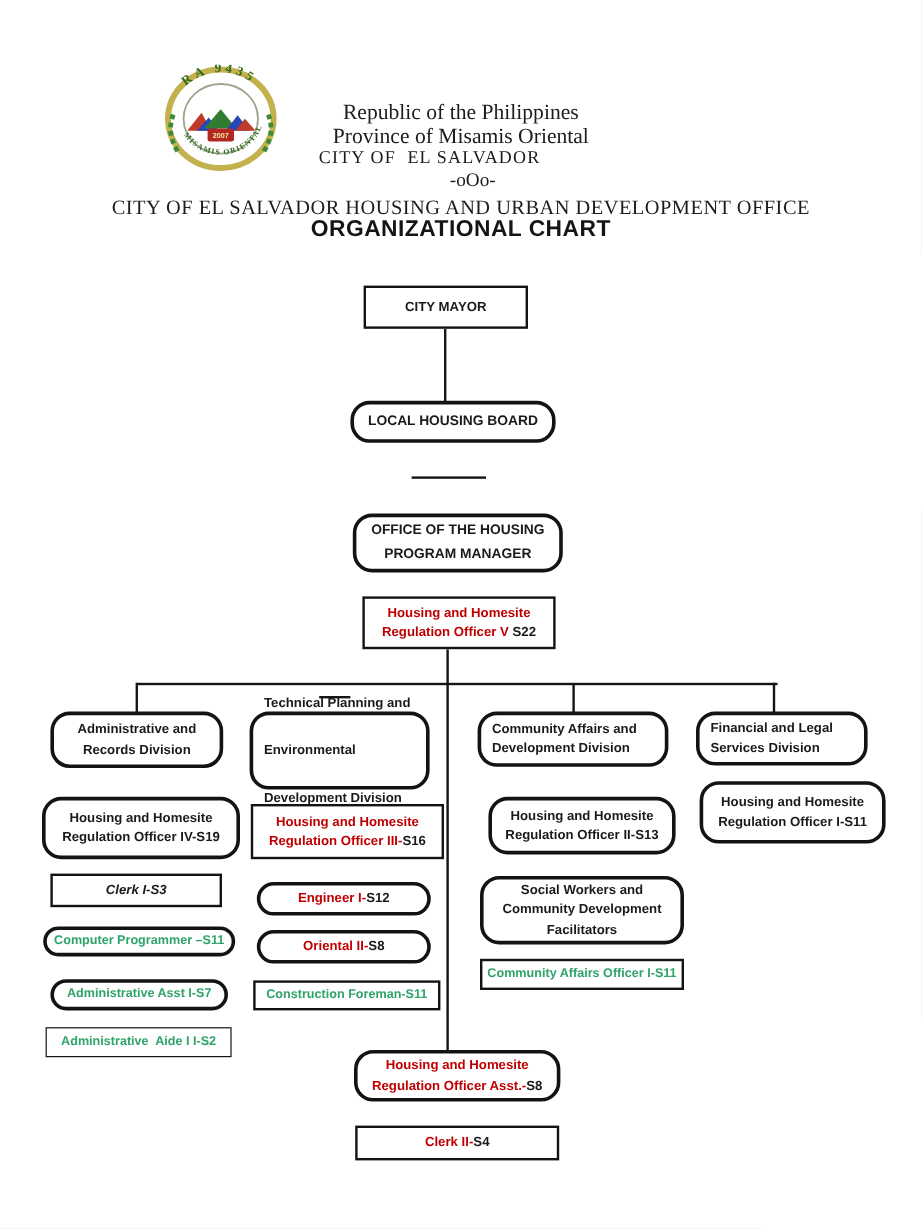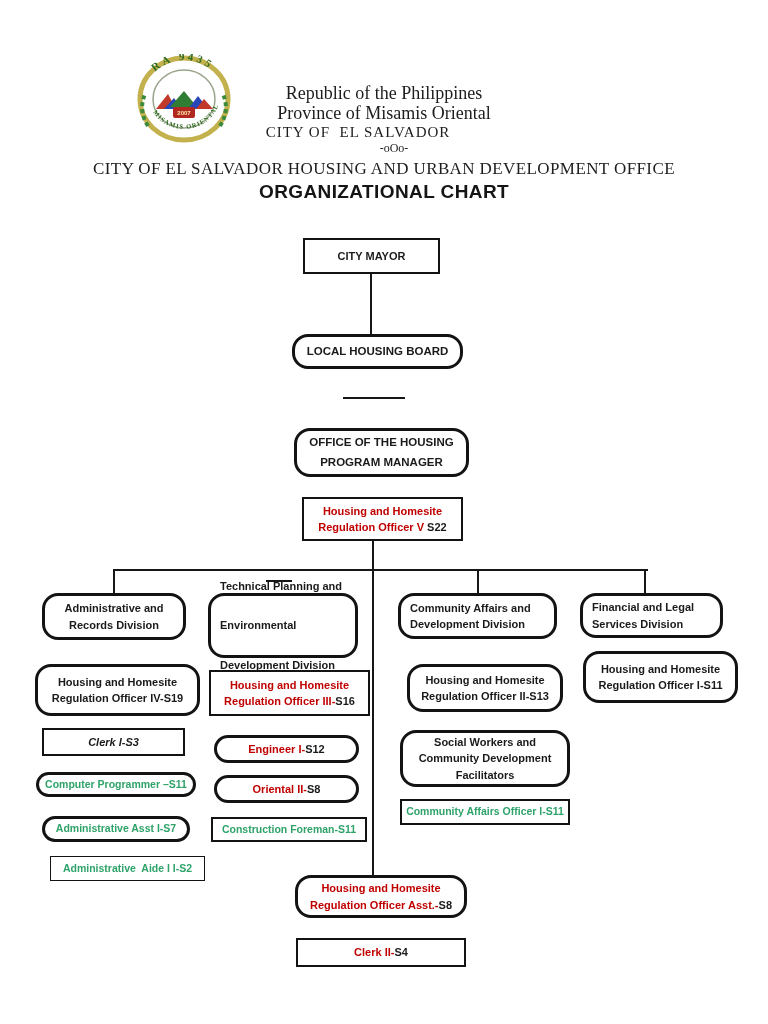--- a/index.html
+++ b/index.html
@@ -3,21 +3,21 @@
 <meta charset="utf-8">
 <style>
   html,body{margin:0;padding:0;background:#e8e8e8;}
   #page{position:relative;width:768px;height:1024px;background:#ffffff;margin:0 auto;overflow:hidden;
         font-family:"Liberation Sans",sans-serif;color:#1a1a1a;}
   
   .hdr{position:absolute;left:0;top:83px;width:768px;text-align:center;
        font-family:"Liberation Serif",serif;color:#1c1c1c;line-height:1.12;}
   .h1,.h2{font-size:18px;}
   .h3{font-size:15px;letter-spacing:1px;white-space:pre;transform:translateX(-26px);margin-top:1px;}
-  .h4{font-size:12px;margin-top:1px;padding-left:20px;}
+  .h4{font-size:16px;margin-top:1px;padding-left:20px;}
   .h5{font-size:17px;margin-top:3px;letter-spacing:.4px;}
   .pgtitle{position:absolute;left:0;top:181px;width:768px;text-align:center;
            font-size:19px;font-weight:700;letter-spacing:.4px;color:#151515;}
   
   .box{position:absolute;box-sizing:border-box;border:2px solid #131313;background:#fff;
        display:flex;flex-direction:column;align-items:center;justify-content:center;
        text-align:center;font-weight:700;font-size:11px;line-height:1.5;}
   .bthick{border-width:3px;border-radius:16px;}
   .bthin{border-width:1.5px;}
   .aleft{align-items:flex-start;text-align:left;padding-left:9px;}
@@ -129,21 +129,21 @@
   </div>
 
   <div class="box bthick green fs10" style="left:36px;top:772px;width:160px;height:25px;">
     <div>Computer Programmer –S11</div>
   </div>
 
   <div class="box bthick green fs10" style="left:42px;top:816px;width:148px;height:26px;">
     <div>Administrative Asst I-S7</div>
   </div>
 
-  <div class="box bthin green fs10 ws-pre" style="left:50px;top:856px;width:155px;height:25px;">
+  <div class="box bthin green fs10 ws-pre" style="left:38px;top:856px;width:155px;height:25px;">
     <div>Administrative  Aide I I-S2</div>
   </div>
 
   <div class="box red" style="left:209px;top:670px;width:161px;height:46px;">
     <div>Housing and Homesite</div>
     <div><span>Regulation Officer III-</span><span class="blk">S16</span></div>
   </div>
 
   <div class="box bthick red" style="left:214px;top:735px;width:145px;height:28px;">
     <div><span>Engineer I-</span><span class="blk">S12</span></div>

